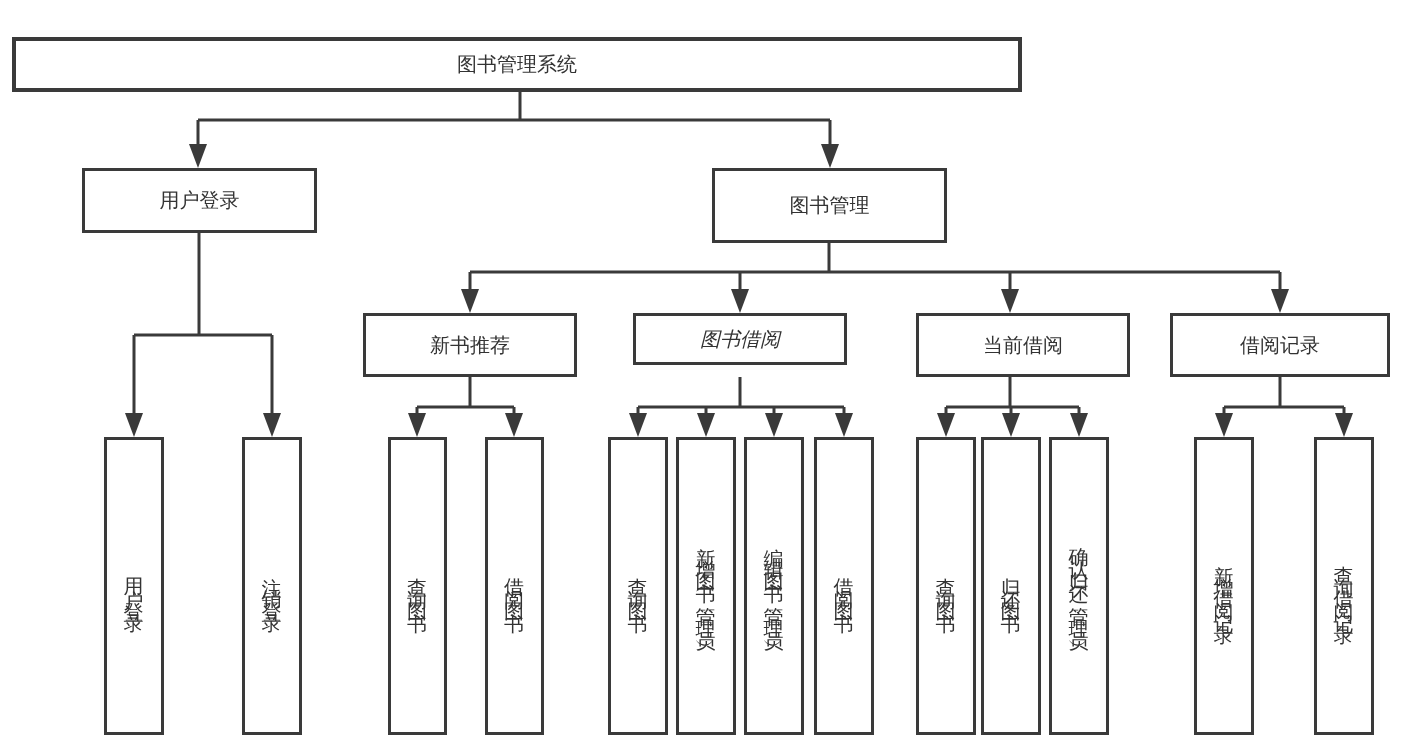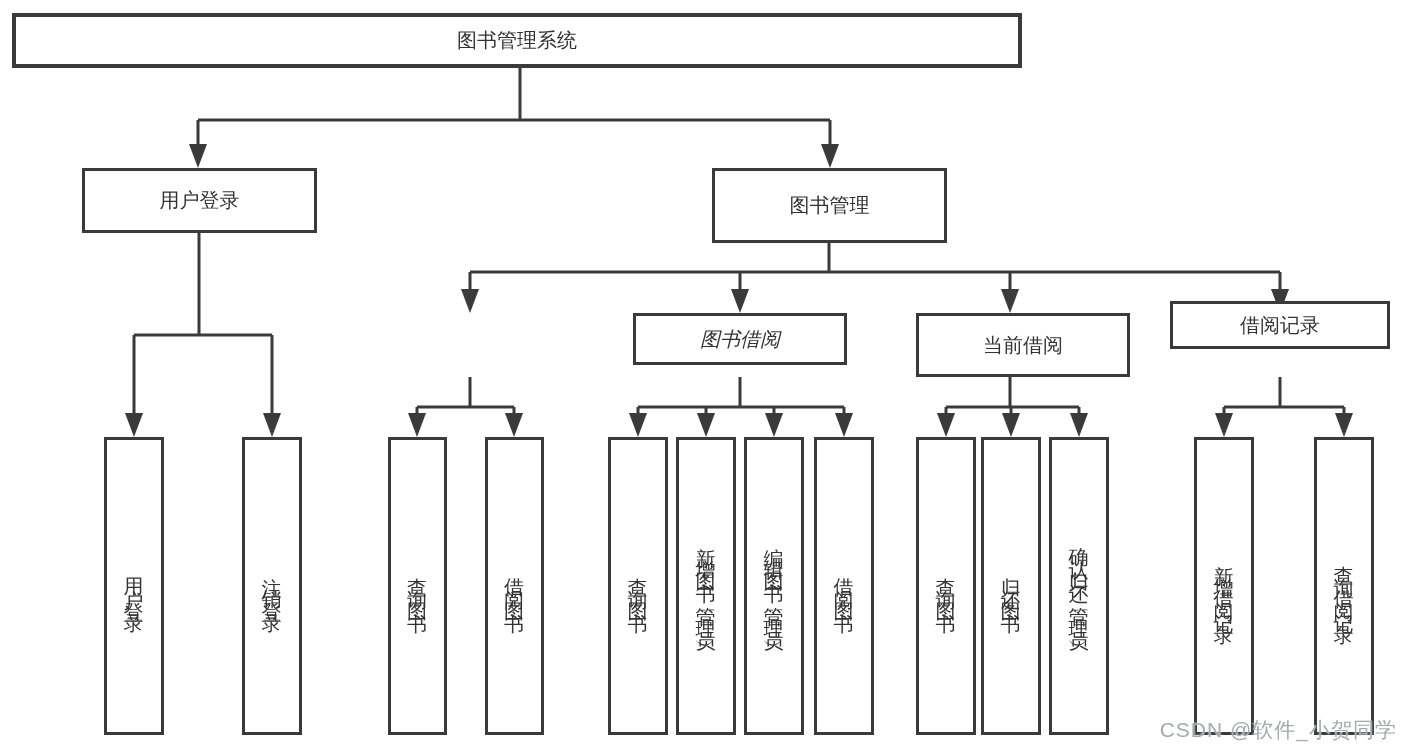--- a/index.html
+++ b/index.html
@@ -29,21 +29,21 @@
   .connectors polygon { fill: currentColor; stroke: none; }
   .box {
     position: absolute;
     background: var(--box_fill, #fff);
     border: 3px solid var(--line, #3a3a3a);
     display: flex; align-items: center; justify-content: center;
     color: var(--text, #333);
     font-size: 20px;
     text-align: center;
   }
-  .box.root { border-width: 4px; }
+  .box.root { border-width: 4px; margin-top: 24px; }
   .leaf span {
     writing-mode: vertical-rl;
     letter-spacing: 12px;
     line-height: 1;
     white-space: nowrap;
   }
   .watermark {
     position: absolute;
     right: 8px; bottom: 3px;
     font-size: 21px;
@@ -111,27 +111,30 @@
     <span>图书管理系统</span>
   </div>
 
   <div class="box" style="left:82px; top:168px; width:235px; height:65px;">
     <span>用户登录</span>
   </div>
   <div class="box" style="left:712px; top:168px; width:235px; height:75px;">
     <span>图书管理</span>
   </div>
 
+  <div class="box" style="left:363px; top:313px; width:214px; height:64px;">
+    <span>新书推荐</span>
+  </div>
   <div class="box" style="left:633px; top:313px; width:214px; height:52px;font-style:italic;">
     <span>图书借阅</span>
   </div>
   <div class="box" style="left:916px; top:313px; width:214px; height:64px;">
     <span>当前借阅</span>
   </div>
-  <div class="box" style="left:1170px; top:301px; width:220px; height:48px;">
+  <div class="box" style="left:1170px; top:313px; width:220px; height:64px;">
     <span>借阅记录</span>
   </div>
 
   <div class="box leaf" style="left:104px; top:437px; width:60px; height:298px;">
     <span>用户登录</span>
   </div>
   <div class="box leaf" style="left:242px; top:437px; width:60px; height:298px;">
     <span>注销登录</span>
   </div>
 
@@ -165,15 +168,14 @@
     <span>确认归还（管理员）</span>
   </div>
 
   <div class="box leaf" style="left:1194px; top:437px; width:60px; height:298px;">
     <span>新增借阅记录</span>
   </div>
   <div class="box leaf" style="left:1314px; top:437px; width:60px; height:298px;">
     <span>查询借阅记录</span>
   </div>
 
-  <div class="watermark">CSDN @软件_小贺同学</div>
 
 </div>
 
 </body></html>

